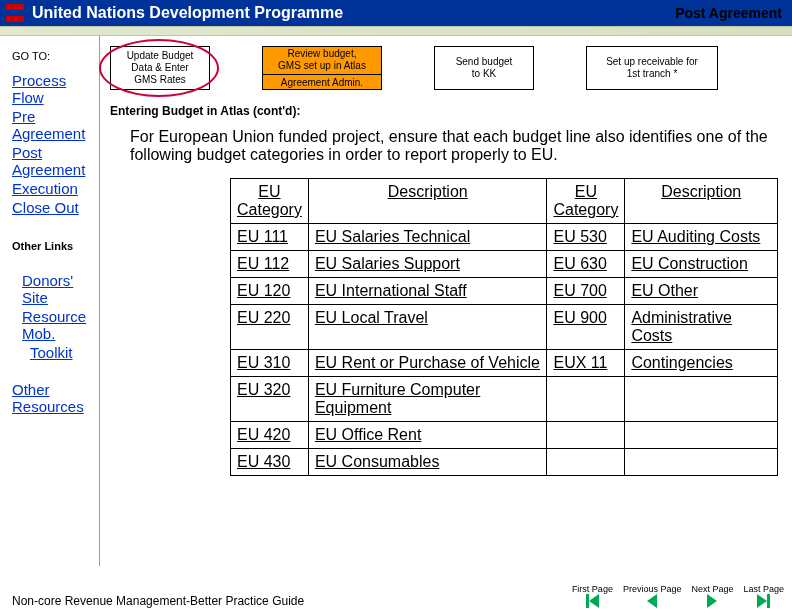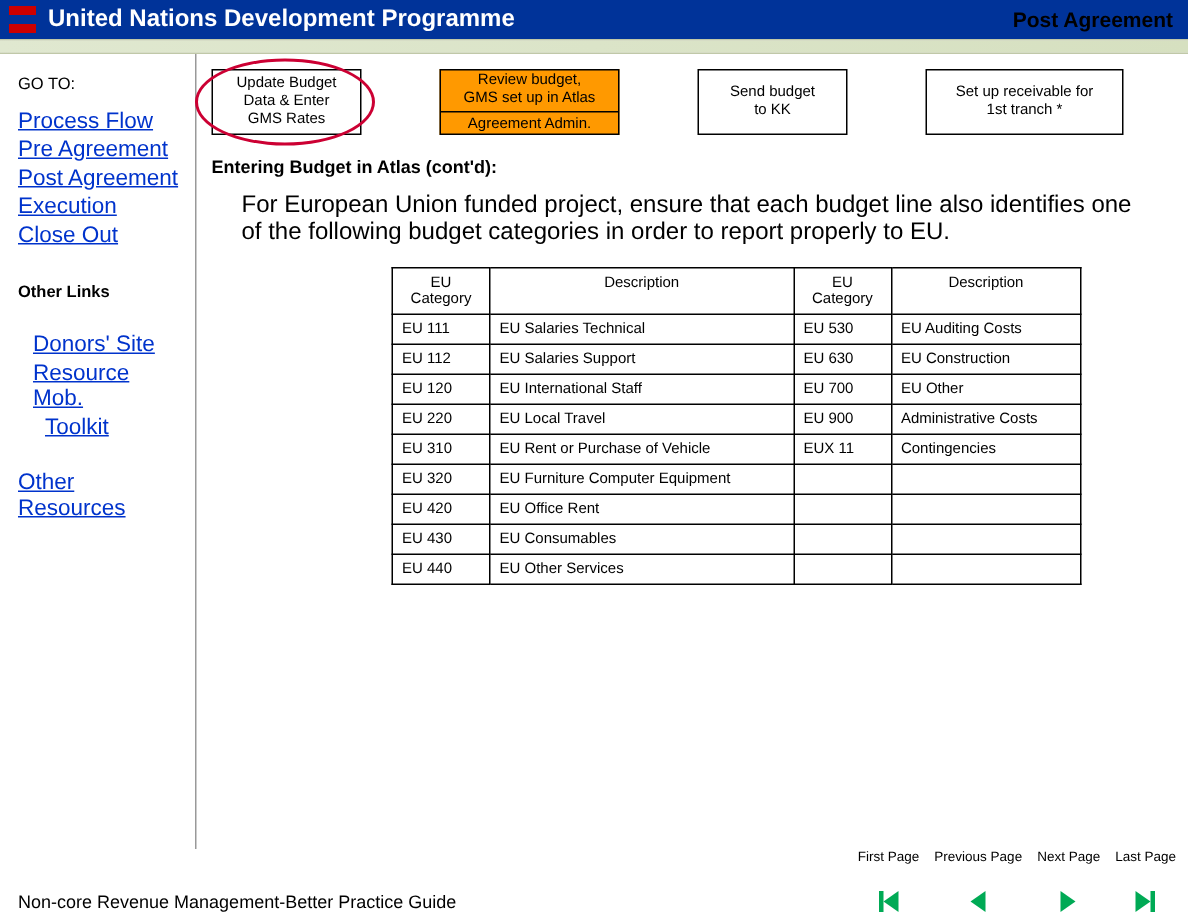--- a/index.html
+++ b/index.html
@@ -102,43 +102,44 @@
     width: 120px; height: 58px;
     border: 2px solid #cc0033;
     border-radius: 50%;
     pointer-events: none;
   }
   .section-title { font-weight: bold; font-size: 12px; margin: 4px 0 10px 0; }
   .body-text { font-size: 16px; margin: 0 10px 14px 20px; }
   table.eu {
     border-collapse: collapse;
     margin-left: 120px;
-    width: 460px;
-    font-size: 10px;
+    width: 548px;
+    font-size: 16px;
+    text-decoration: underline;
   }
   table.eu th, table.eu td {
     border: 1px solid #000;
     padding: 4px 6px;
     text-align: left;
     vertical-align: top;
   }
   table.eu th { text-align: center; font-weight: normal; }
   table.eu th:nth-child(1), table.eu th:nth-child(3) { width: 65px; }
   .footer {
     position: absolute;
     bottom: 4px;
     left: 12px;
     right: 8px;
     display: flex;
     justify-content: space-between;
     align-items: flex-end;
   }
   .footer-title { font-size: 12px; }
   .pager { display: flex; gap: 10px; font-size: 9px; text-align: center; }
-  .pager .pg { display:flex; flex-direction: column; align-items:center; cursor:pointer;gap:18px; }
+  .pager .pg { display:flex; flex-direction: column; align-items:center; cursor:pointer; }
   .tri {
     width: 0; height: 0;
     border-top: 7px solid transparent;
     border-bottom: 7px solid transparent;
   }
   .tri.left { border-right: 10px solid #0a5; }
   .tri.right { border-left: 10px solid #0a5; }
   .bar { width:3px; height:14px; background:#0a5; }
   .arrwrap { display:flex; align-items:center; }
 </style>
@@ -255,26 +256,20 @@
             <td>EU Office Rent</td>
             <td></td>
             <td></td>
           </tr>
           <tr>
             <td>EU 430</td>
             <td>EU Consumables</td>
             <td></td>
             <td></td>
           </tr>
-          <tr>
-            <td>EU 440</td>
-            <td>EU Other Services</td>
-            <td></td>
-            <td></td>
-          </tr>
         </tbody>
     </table>
   </div>
 </div>
 
 <div class="footer">
   <div class="footer-title">Non-core Revenue Management-Better Practice Guide</div>
   <div class="pager">
     <div class="pg">
       <span>First Page</span>

